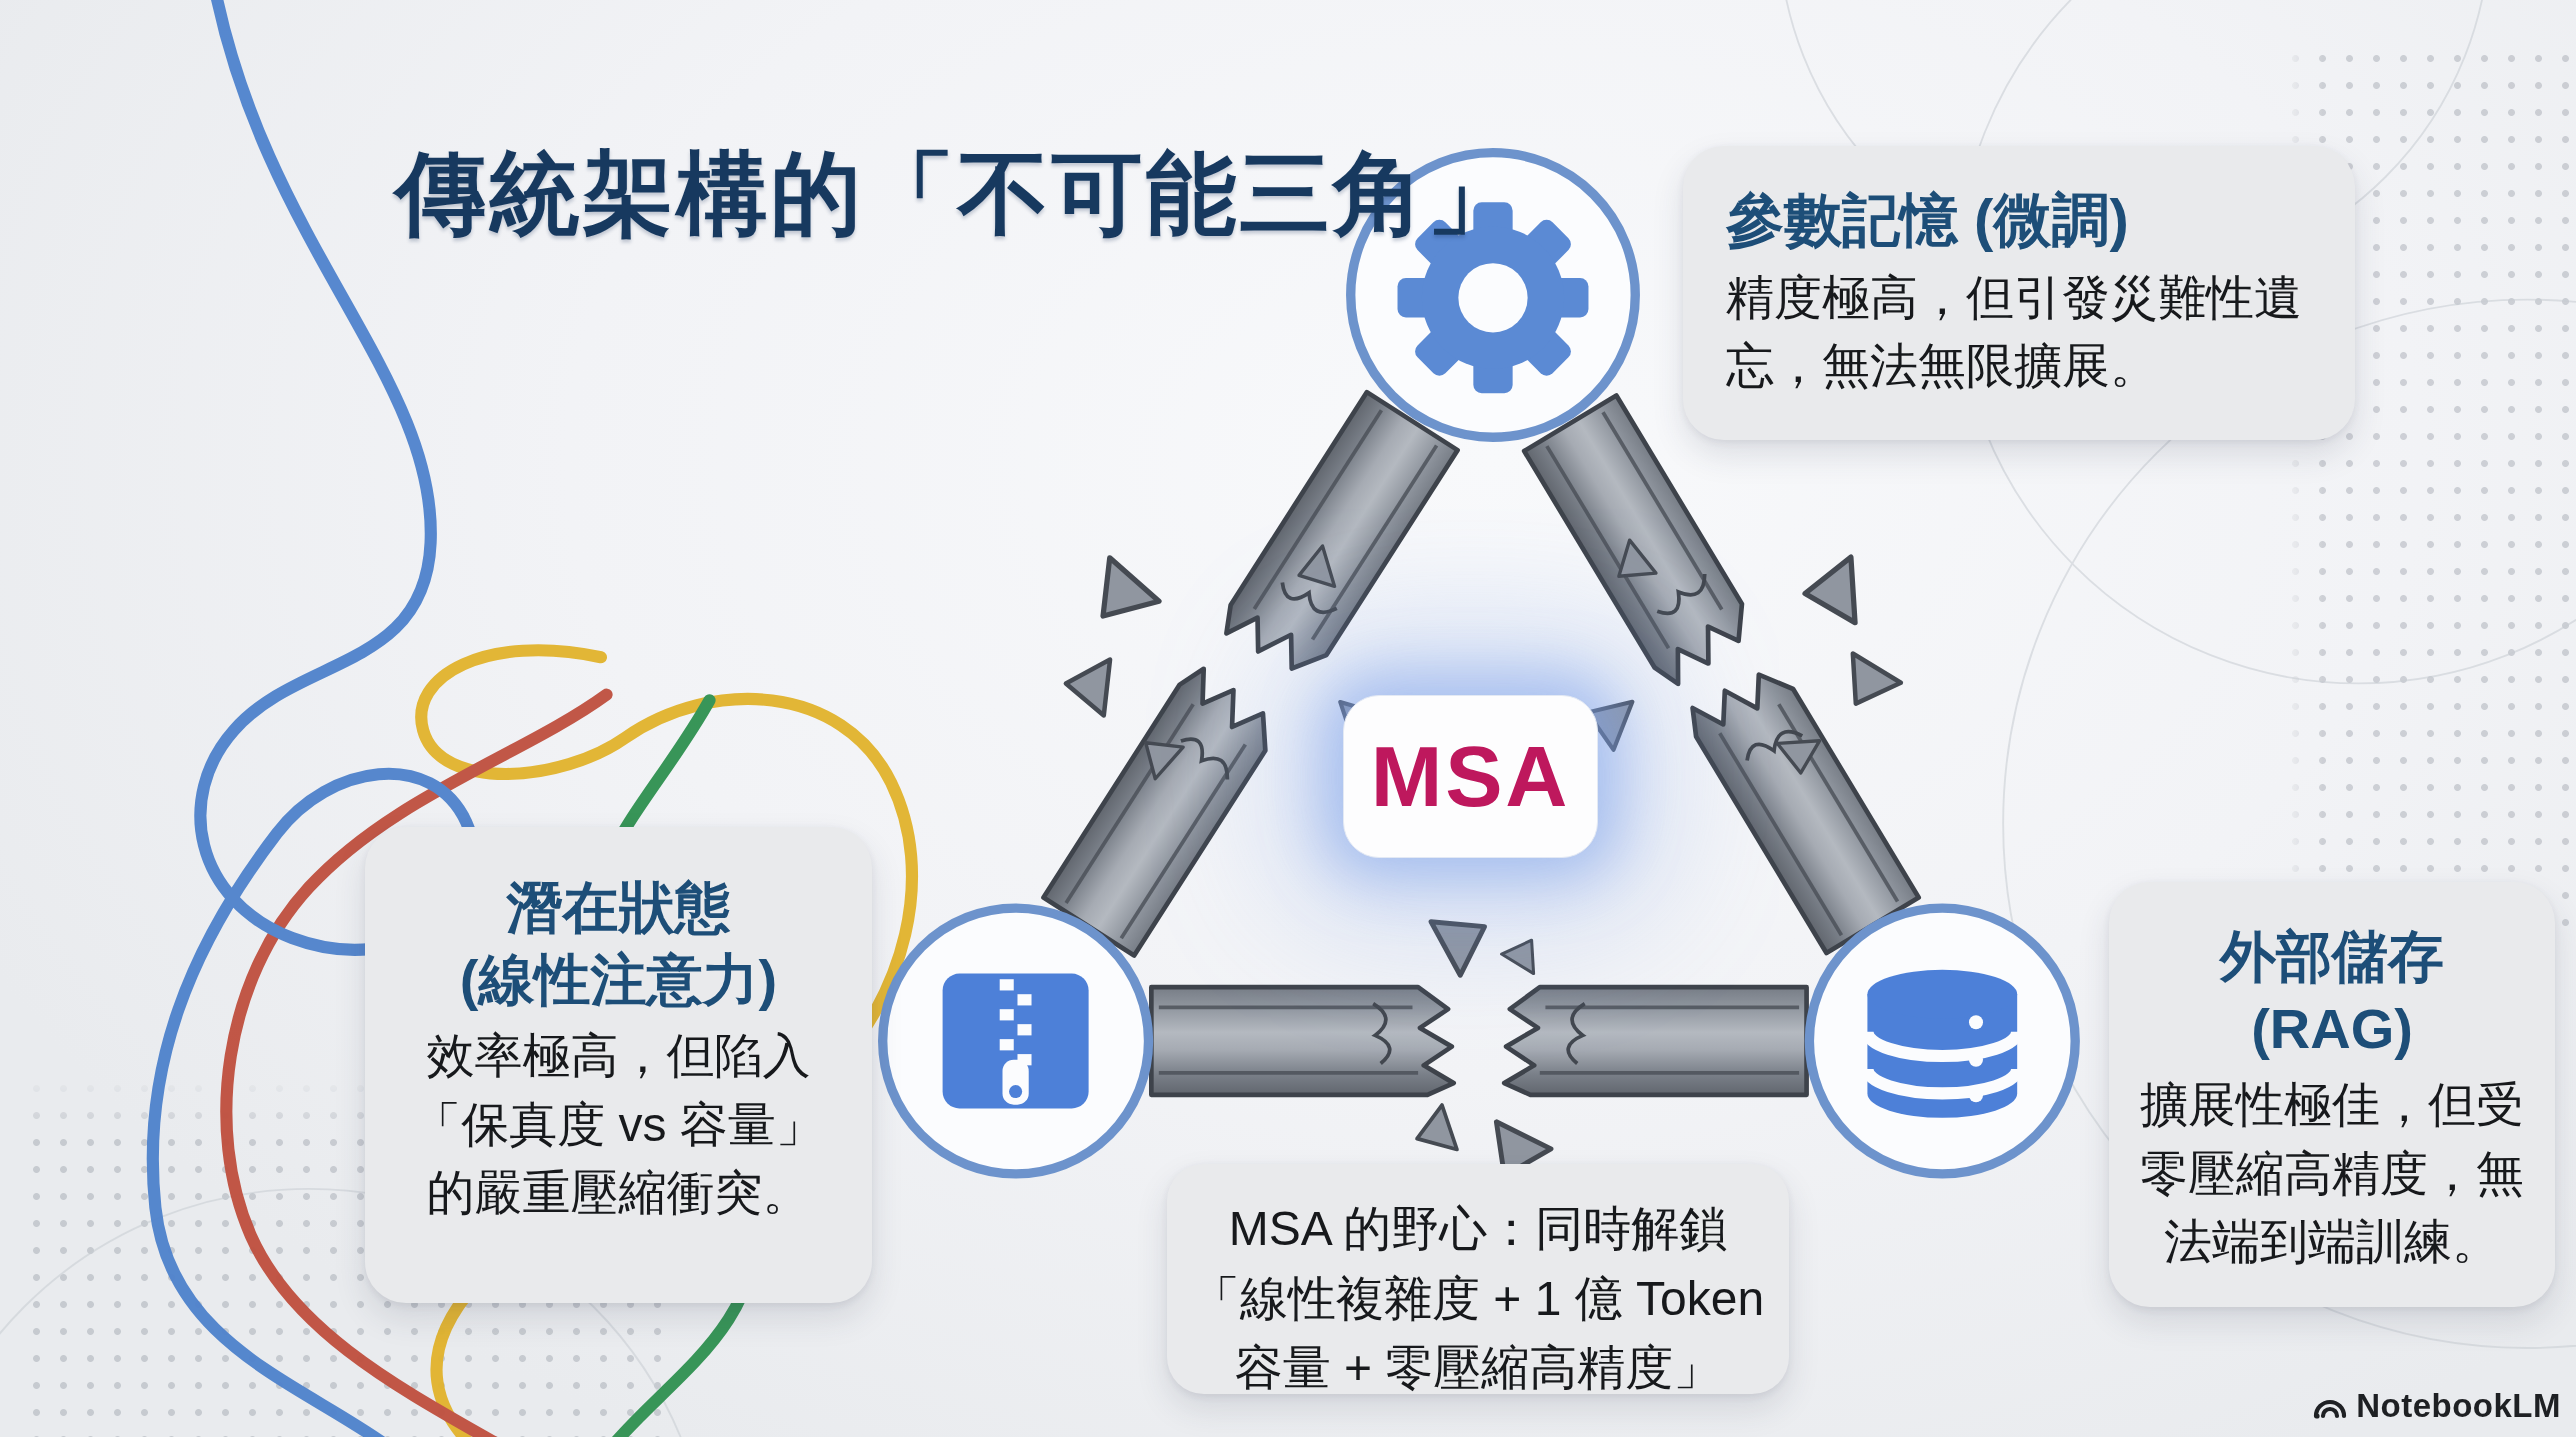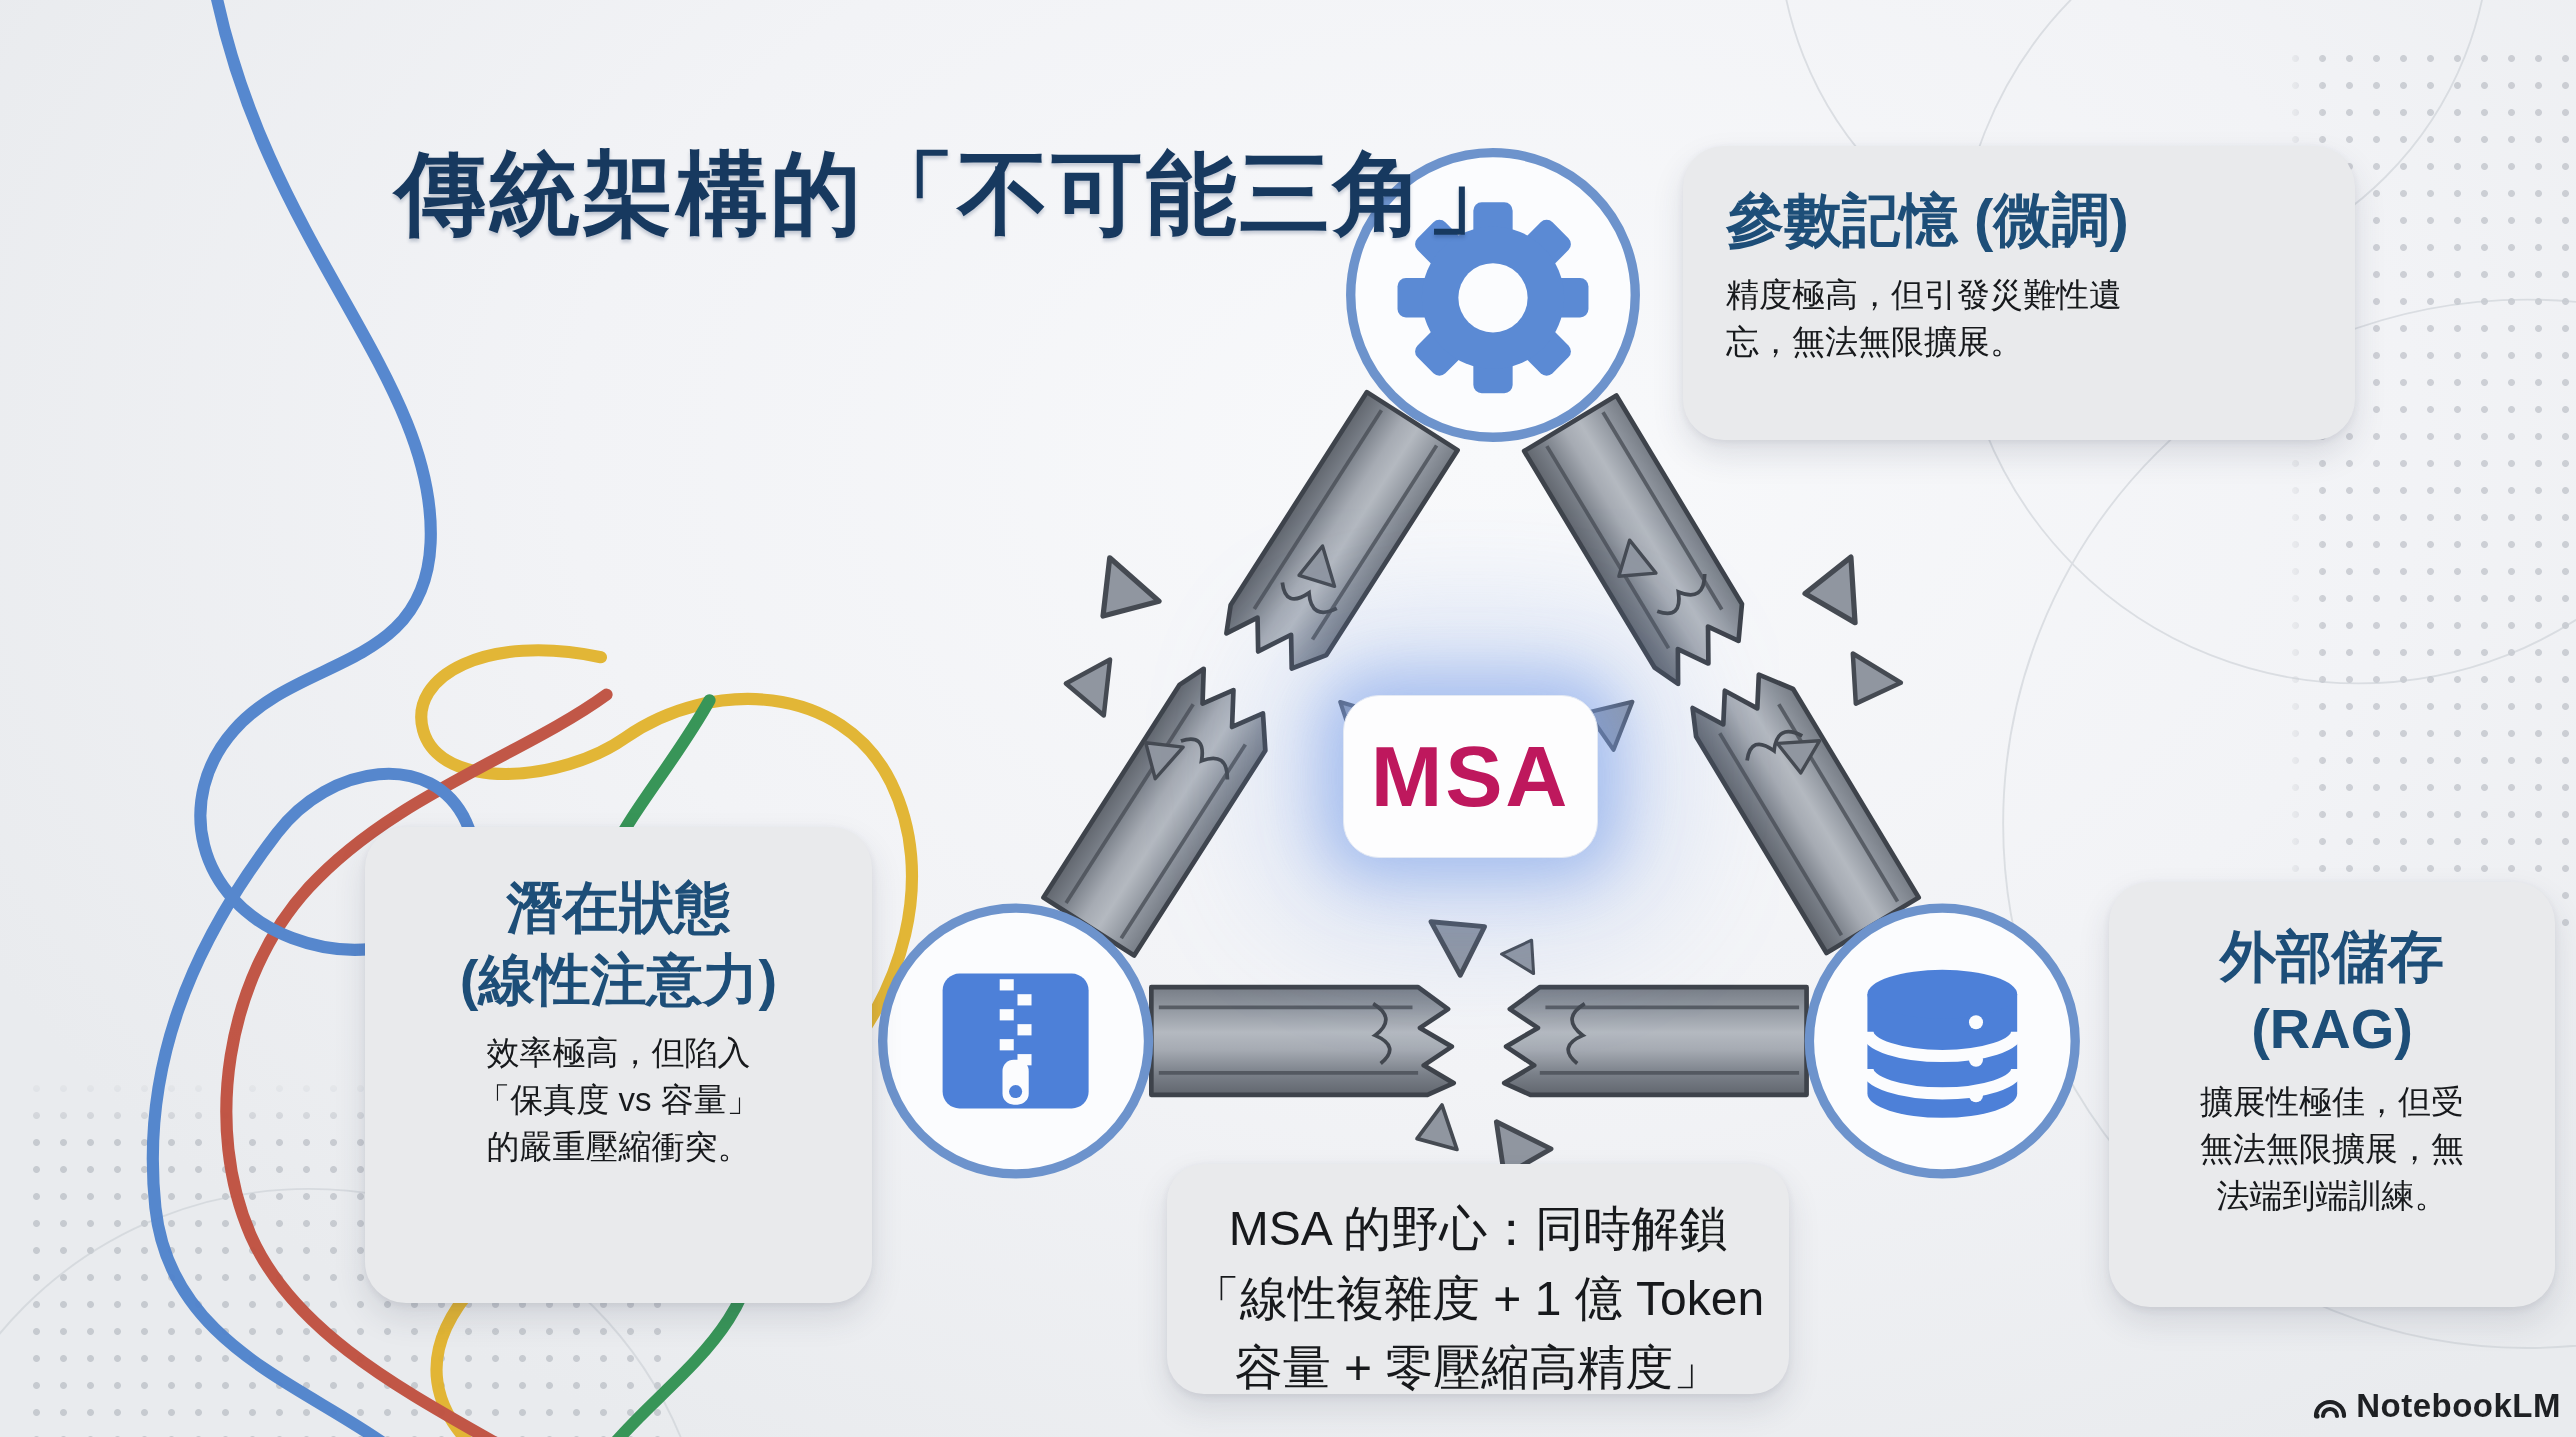--- a/index.html
+++ b/index.html
@@ -29,21 +29,21 @@
     font-size:91px;font-weight:800;letter-spacing:2.8px;color:#17395f;
     text-shadow:0 2.8px 3.7px rgba(20,40,80,.22);
     white-space:nowrap;
   }
   .card{
     position:absolute;background:#e9eaec;border-radius:41px;
     box-shadow:0 15px 32px rgba(45,55,75,.13), 0 2.8px 7.5px rgba(45,55,75,.08);
     box-sizing:border-box;color:#17191c;
   }
   .card .card-title{font-weight:800;color:#1d4e78;font-size:58px;line-height:1.28;margin:0;}
-  .card .card-body{font-size:33px;line-height:1.42;margin-top:15px;}
+  .card .card-body{font-size:48px;line-height:1.42;margin-top:7px;}
   .card .line{display:block;}
   .card-param{left:1683px;top:146px;width:672px;height:294px;padding:37px 43px;}
   .card-latent{left:365px;top:827px;width:507px;height:476px;padding:45px 19px;text-align:center;}
   .card-latent .card-title{font-size:56px;}
   .card-external{left:2109px;top:882px;width:446px;height:425px;padding:39px 15px;text-align:center;}
   .card-external .card-title{font-size:56px;}
   .card-ambition{left:1167px;top:1164px;width:622px;height:230px;padding:30px 9.4px;text-align:center;border-radius:37px;}
   .card-ambition .card-body{margin-top:0;font-size:48px;line-height:1.45;}
   .msa-chip{
     position:absolute;left:1343px;top:695px;width:253px;height:161px;
@@ -218,21 +218,21 @@
     </div>
   </div>
 
   <div class="card card-external">
     <p class="card-title">
       <span class="line">外部儲存</span>
       <span class="line">(RAG)</span>
     </p>
     <div class="card-body">
       <span class="line">擴展性極佳，但受</span>
-      <span class="line">無法無限擴展，無</span>
+      <span class="line">零壓縮高精度，無</span>
       <span class="line">法端到端訓練。</span>
     </div>
   </div>
 
   <div class="card card-ambition">
     <div class="card-body">
       <span class="line">MSA 的野心：同時解鎖</span>
       <span class="line">「線性複雜度 + 1 億 Token</span>
       <span class="line">容量 + 零壓縮高精度」</span>
     </div>

